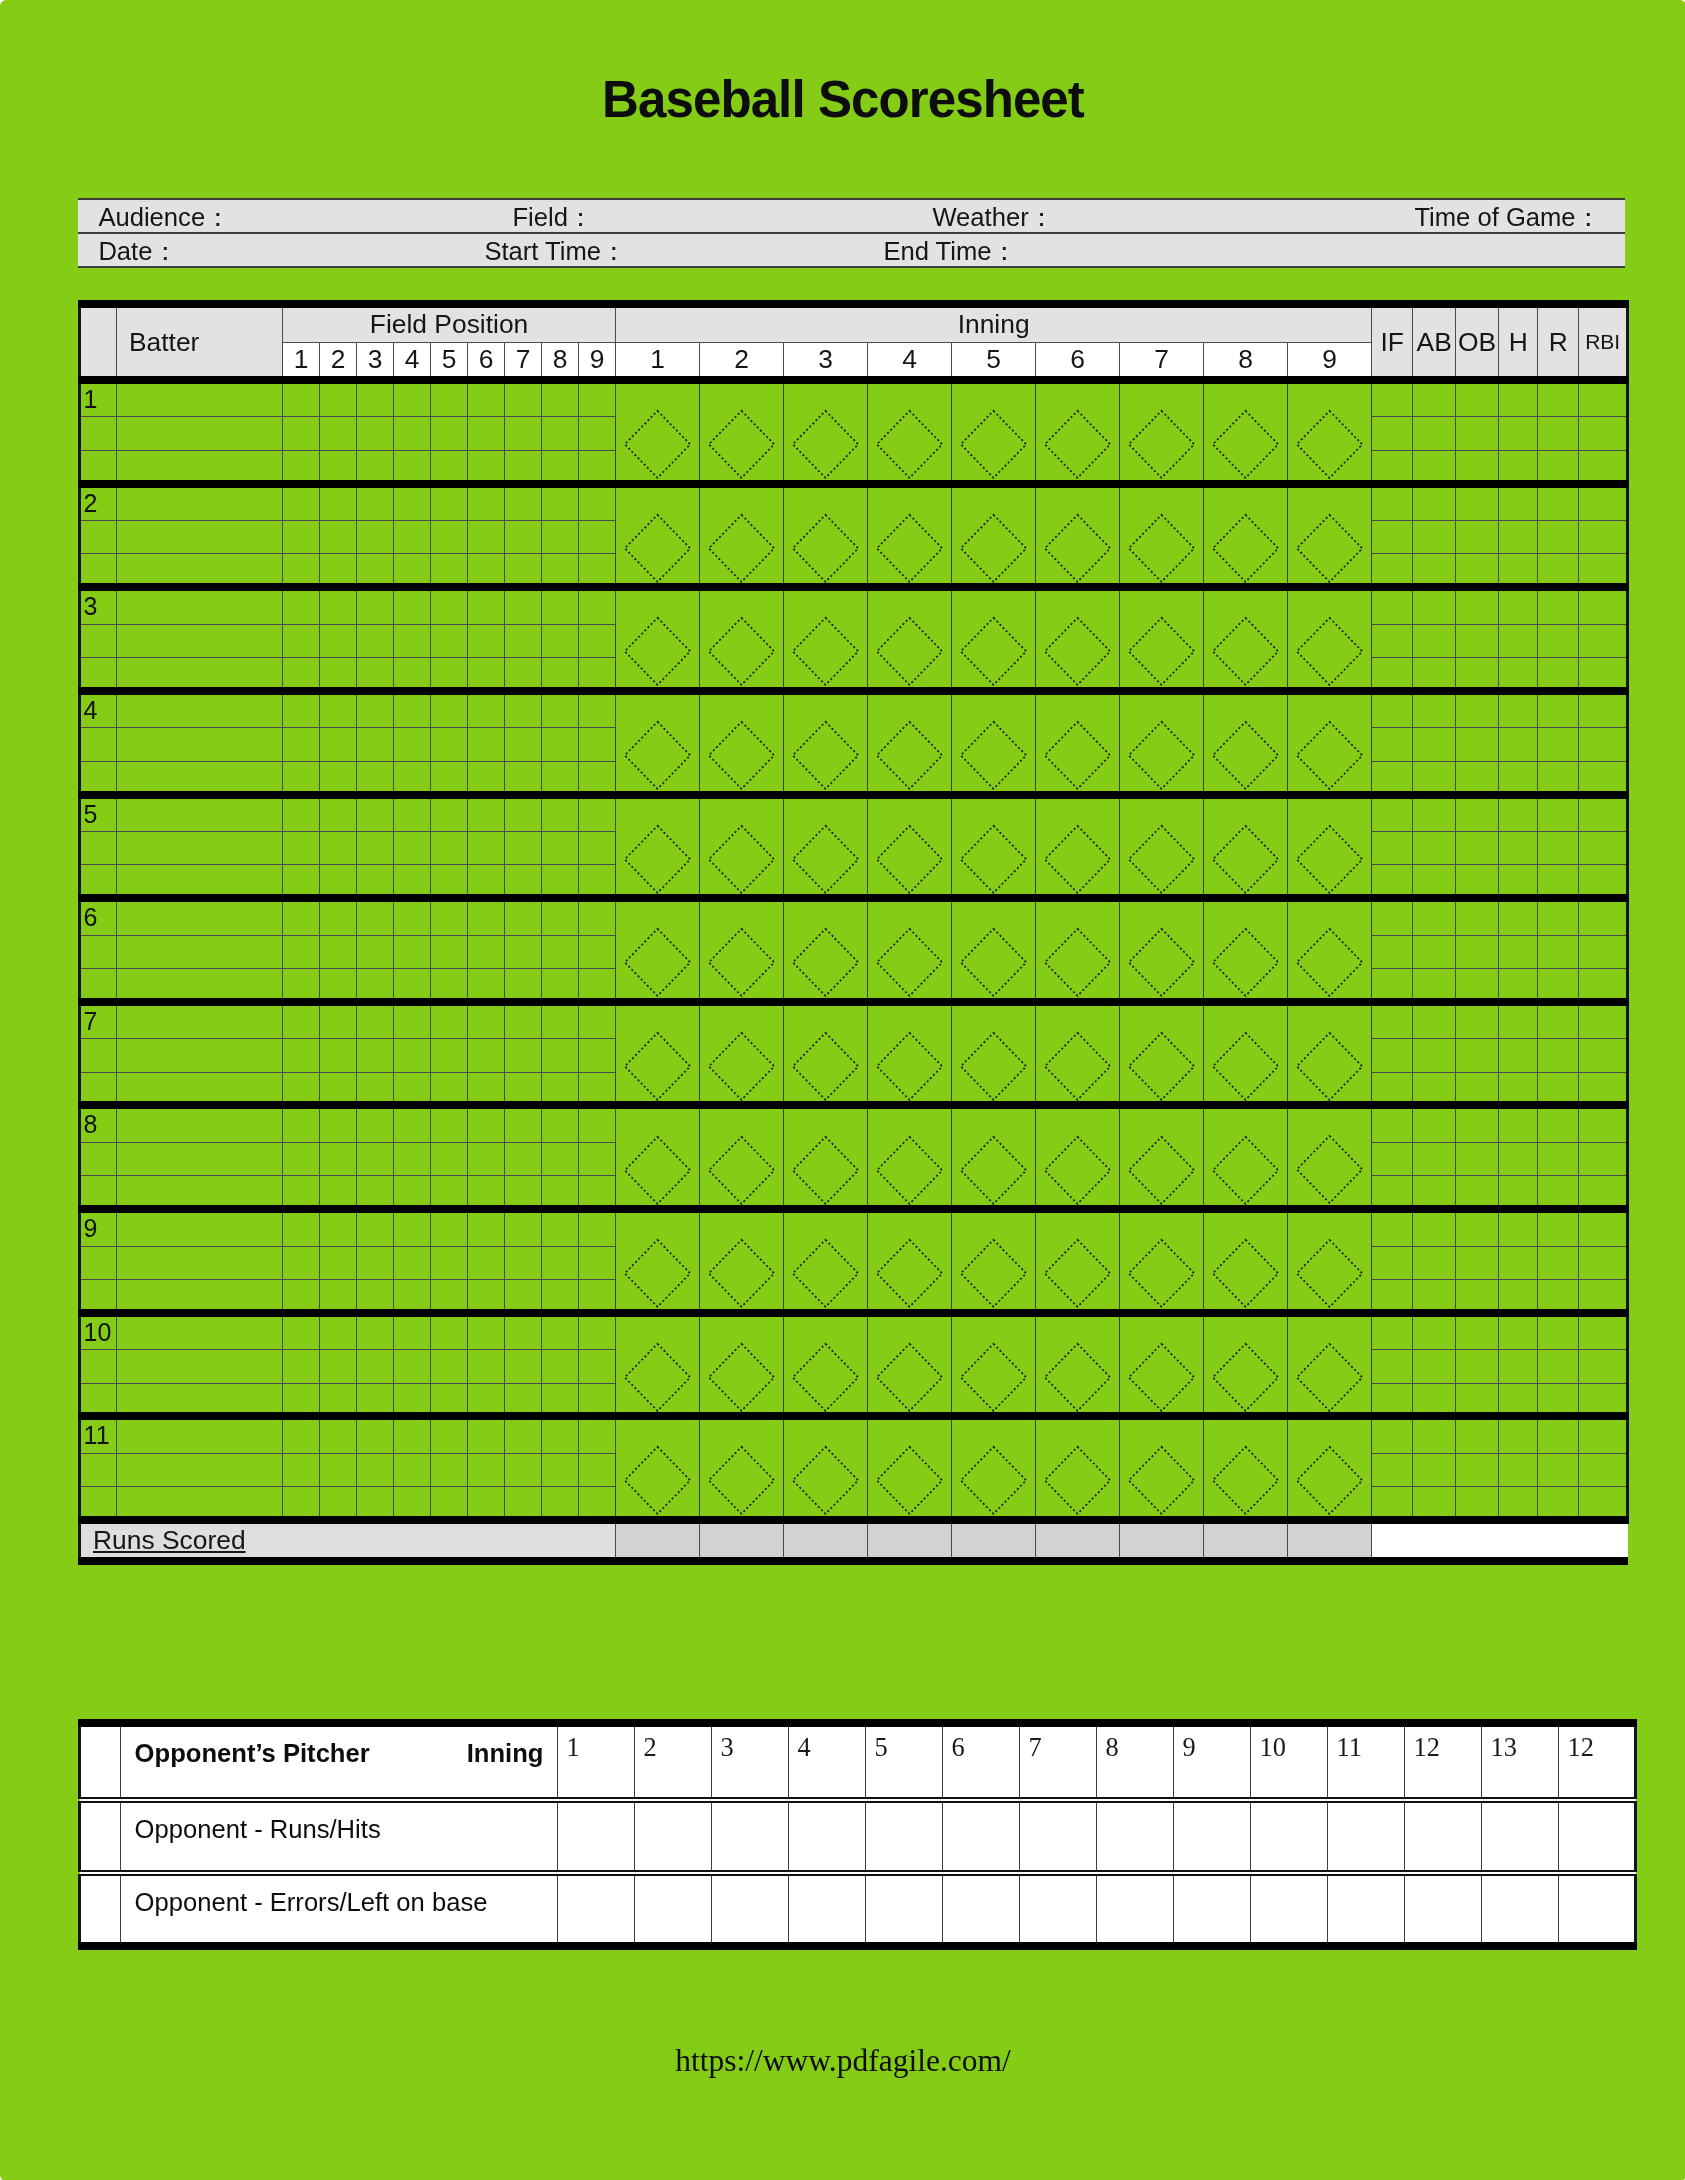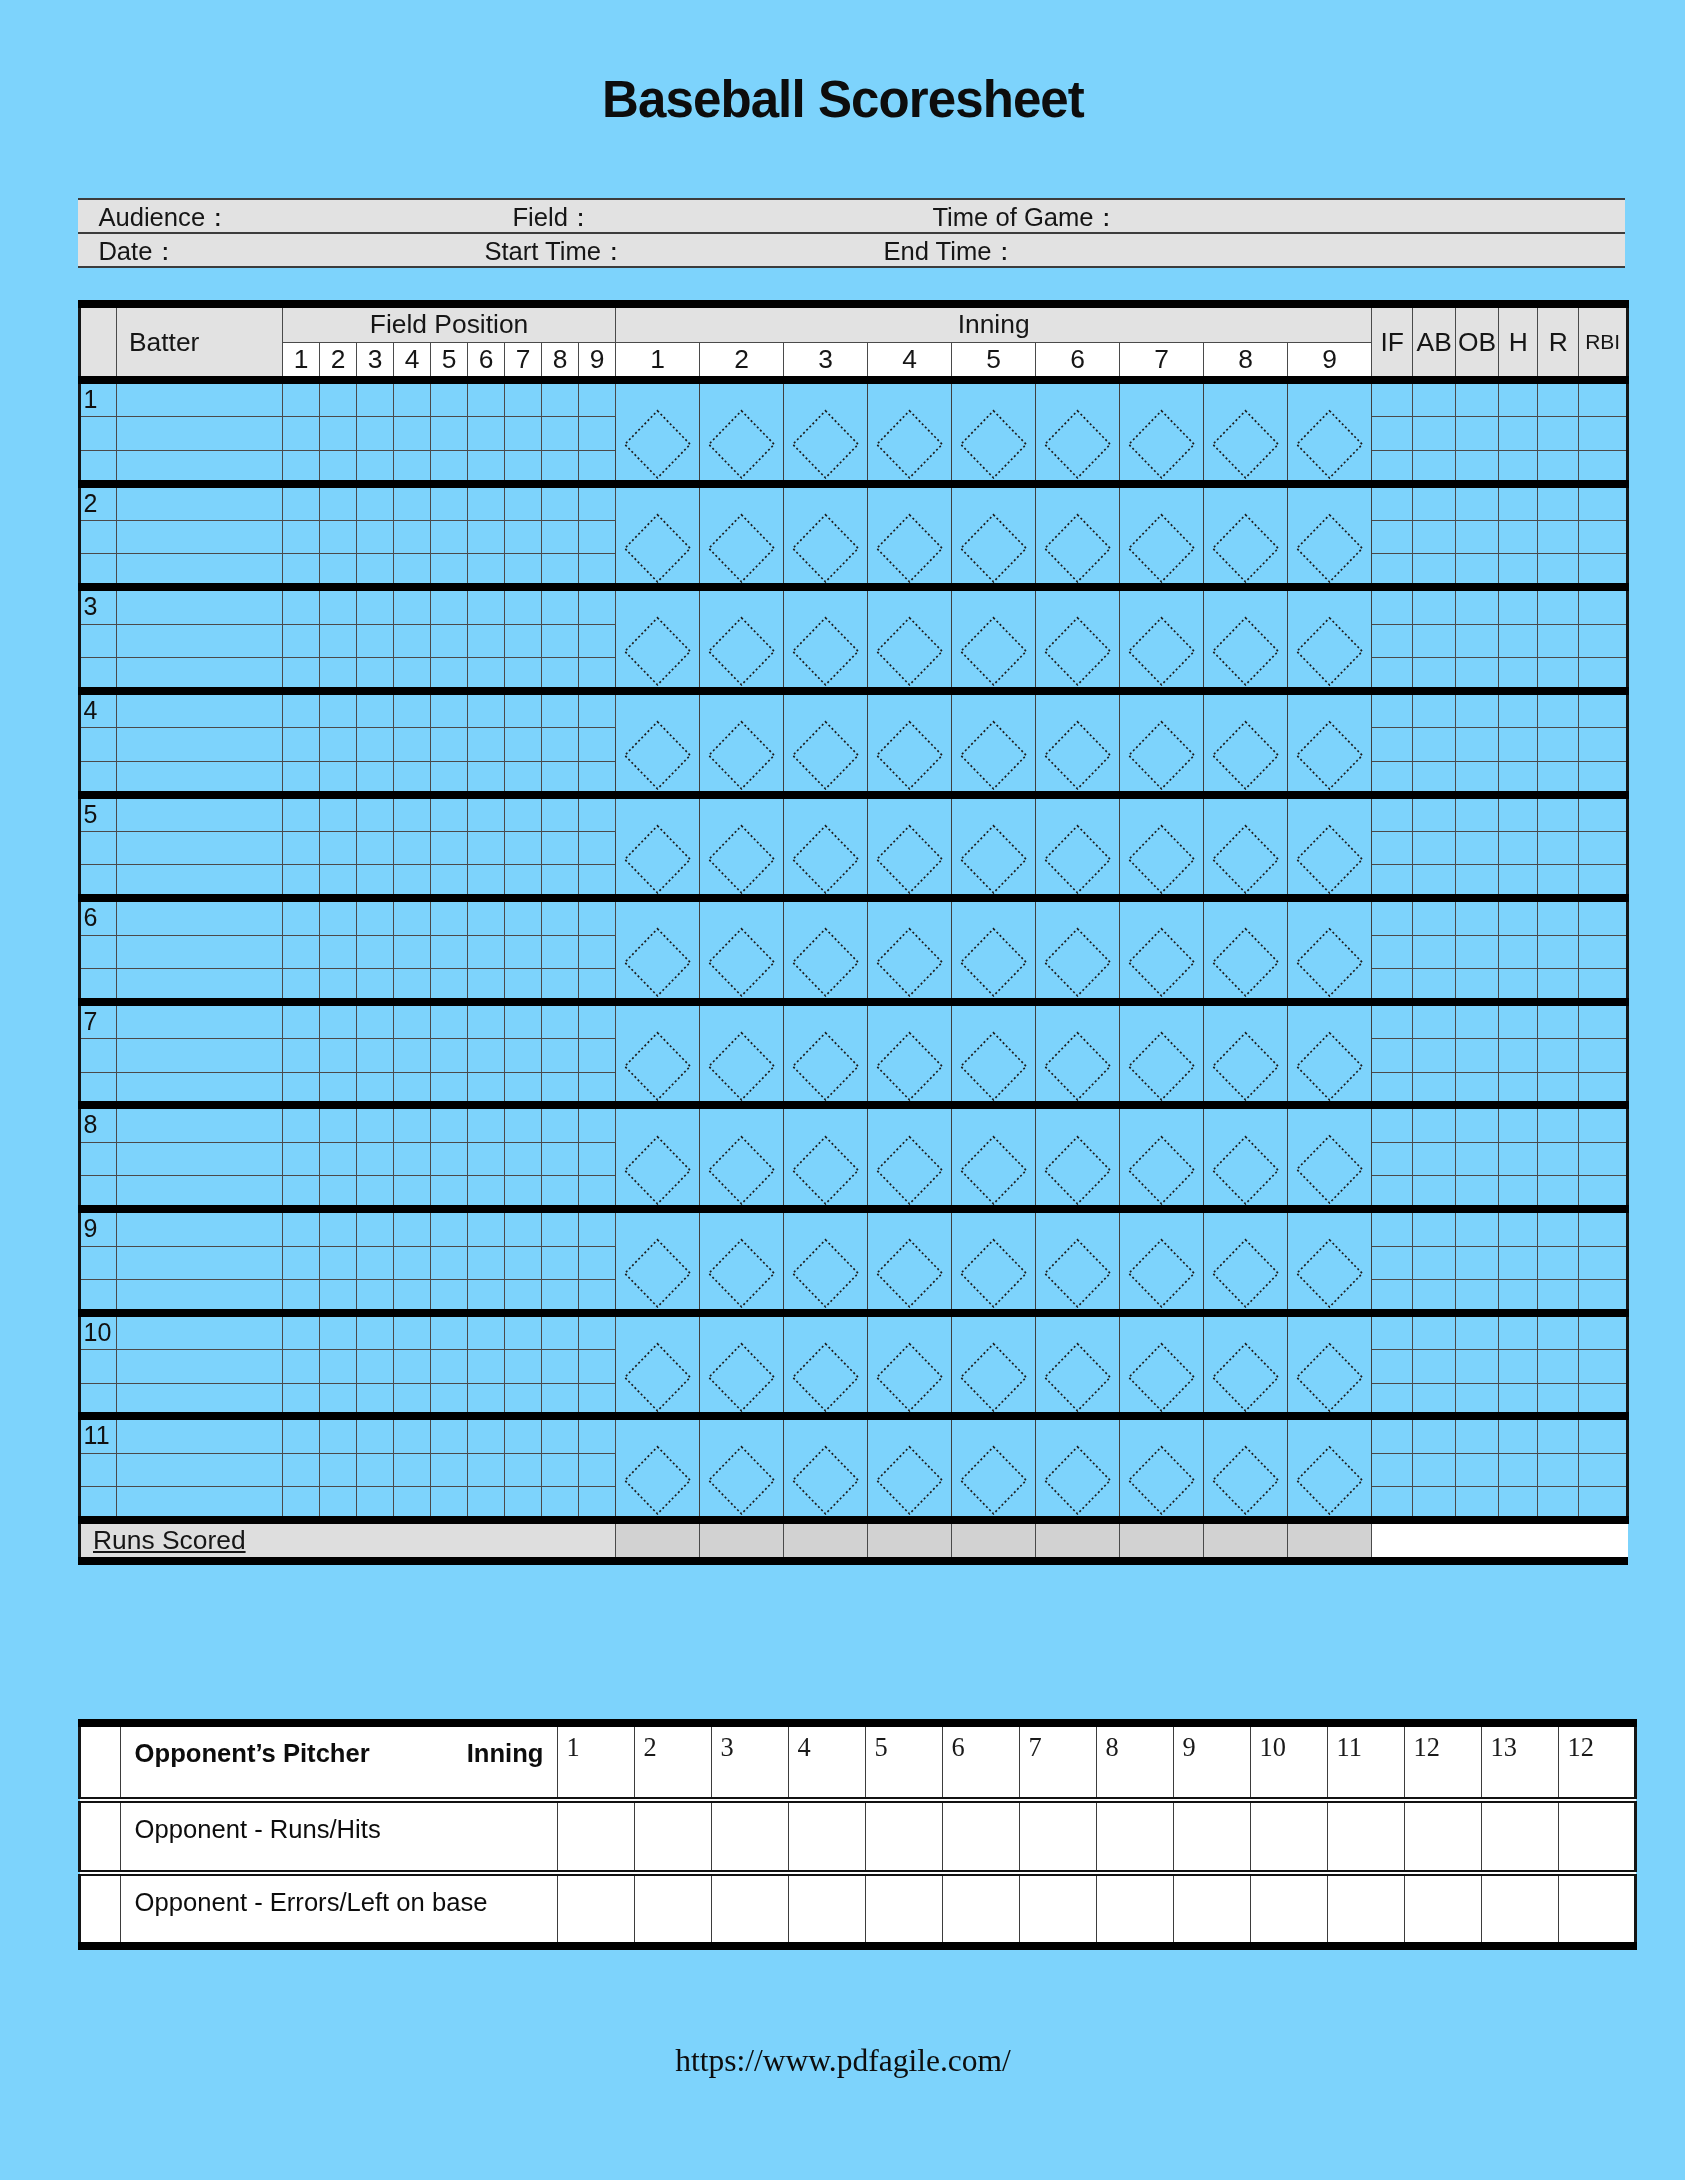--- a/index.html
+++ b/index.html
@@ -1,17 +1,17 @@
 <!DOCTYPE html>
 <html style="--header-fill: #e2e2e2; --runs-label-fill: #dedede; --runs-cell-fill: #d2d2d2; --thin-border: #4a4a4a; --sub-divider: #8f8f8f;font-size:13.6px"><head>
 <meta charset="utf-8">
 <style>
   html,body{margin:0;padding:0;background:#fff;}
-  .page{position:relative;width:1686px;height:2181px;background:#7dd3fc;overflow:hidden;
-        font-family:"Liberation Sans",sans-serif;color:#111;}
+  .page{position:relative;width:1686px;height:2181px;background:#84cc16;overflow:hidden;
+        font-family:"Liberation Sans",sans-serif;color:#111;border-radius:6px;}
 
   .title{position:absolute;top:70px;left:0;width:100%;text-align:center;
          font-weight:700;font-size:51px;letter-spacing:-0.9px;color:#0d0d0d;}
 
   
   .info-bar{position:absolute;left:78px;top:198px;width:1547px;
             background:var(--header-fill,#e2e2e2);
             border-top:2.6px solid #3c3c3c;border-bottom:2.6px solid #3c3c3c;box-sizing:border-box;}
   .info-row{height:32px;display:grid;align-items:center;padding-left:20.4px;
             font-size:25.6px;color:#161616;}
@@ -74,20 +74,23 @@
 
   <div class="info-bar">
     <div class="info-row r1">
         <div class="info-item">
           <span class="info-label">Audience：</span>
         </div>
         <div class="info-item">
           <span class="info-label">Field：</span>
         </div>
         <div class="info-item">
+          <span class="info-label">Weather：</span>
+        </div>
+        <div class="info-item">
           <span class="info-label">Time of Game：</span>
         </div>
       </div>
     <div class="info-row r2">
         <div class="info-item">
           <span class="info-label">Date：</span>
         </div>
         <div class="info-item">
           <span class="info-label">Start Time：</span>
         </div>

